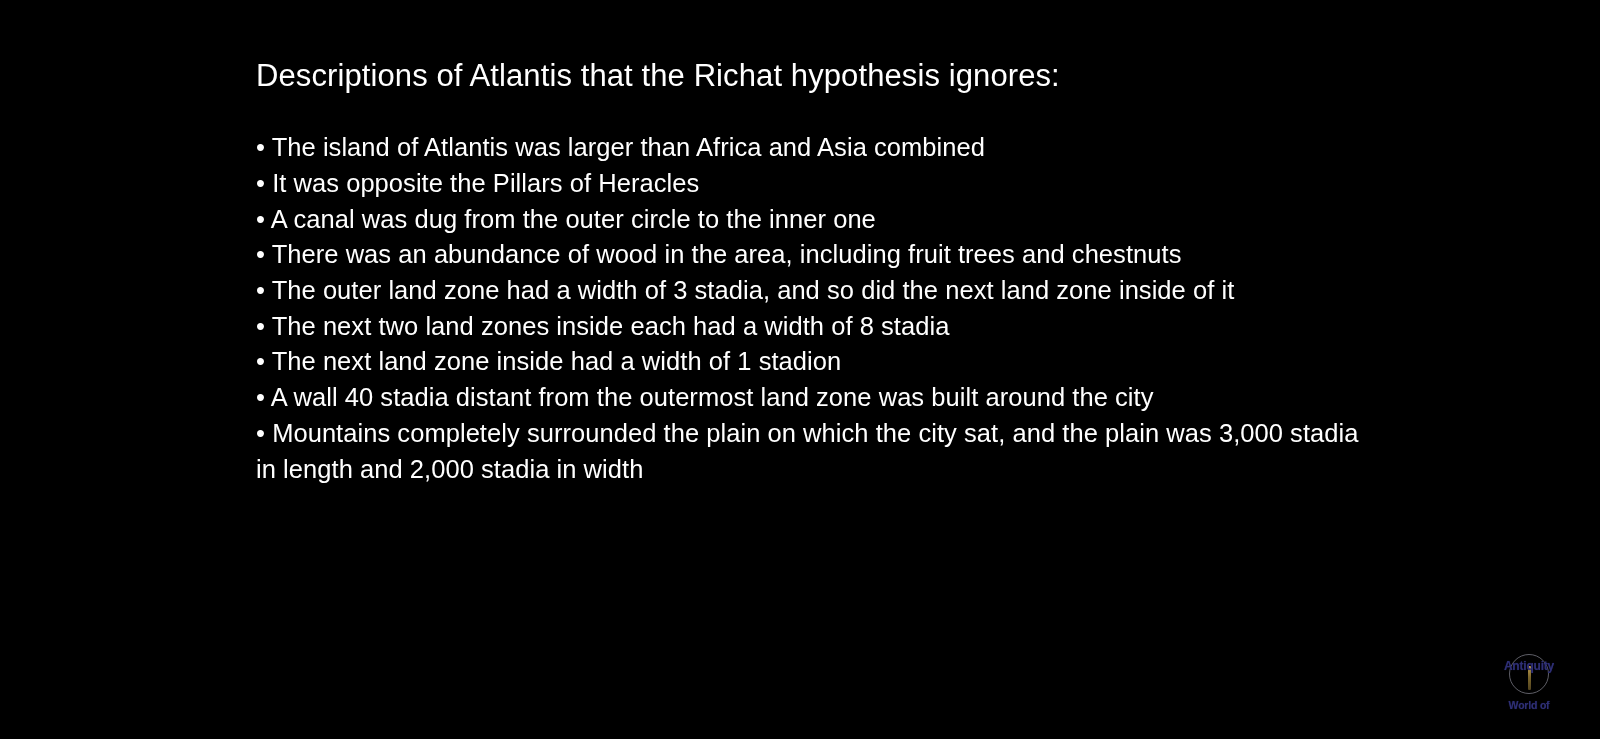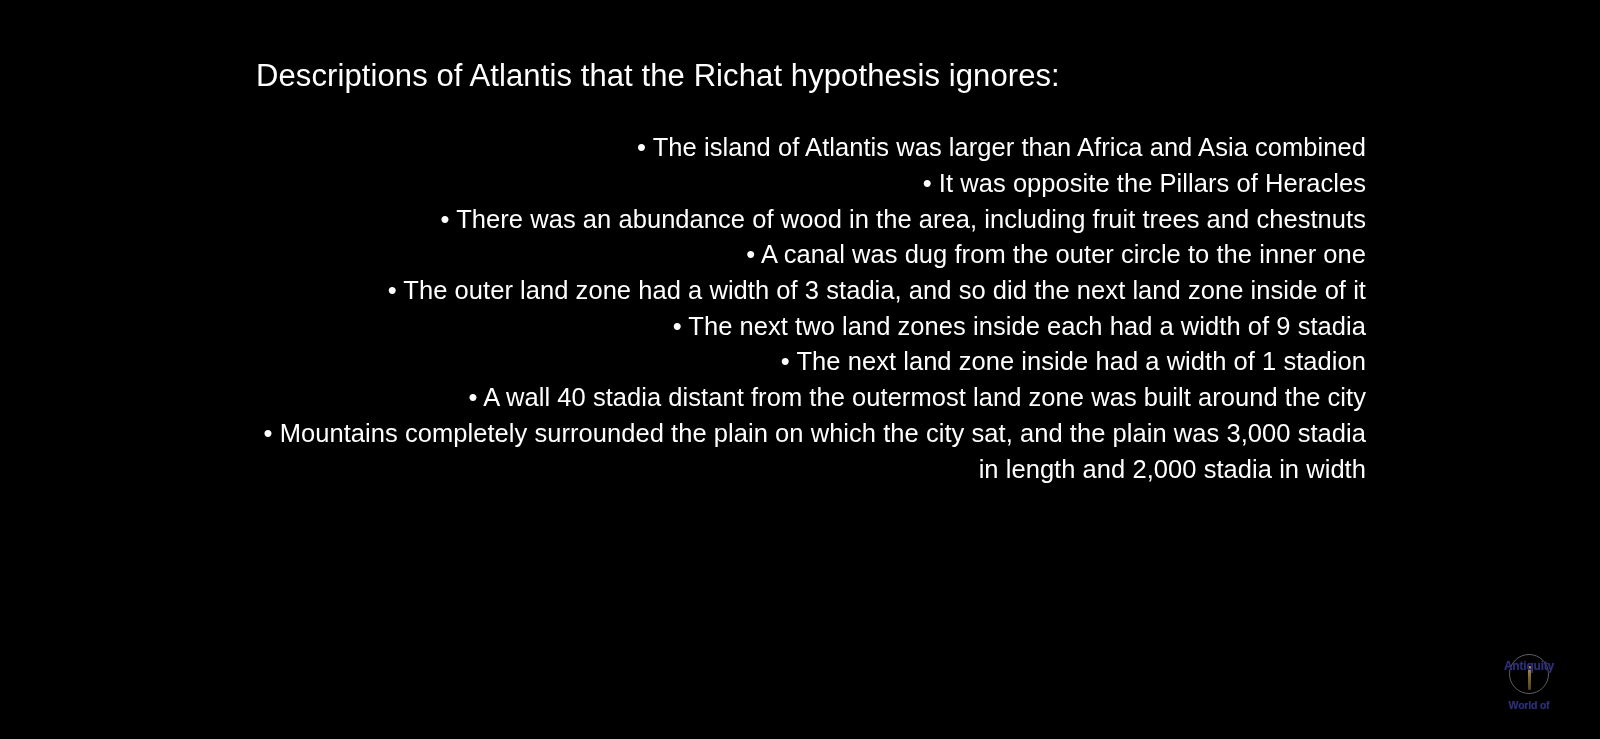--- a/index.html
+++ b/index.html
@@ -40,21 +40,20 @@
   }
   #bullet-list li {
     color: #ffffff;
     font-size: 25.5px;
     font-weight: 400;
     line-height: 35.7px;
     letter-spacing: 0.05px;
     margin: 0;
     padding: 0;
     text-indent: 0;
-    text-align: right;
   }
   #bullet-list li .bullet-dot {
     display: inline;
   }
   #bullet-list li .bullet-text {
     display: inline;
   }
 
   
   #watermark {
@@ -120,33 +119,33 @@
       <li>
         <span class="bullet-dot">• </span>
         <span class="bullet-text">The island of Atlantis was larger than Africa and Asia combined</span>
       </li>
       <li>
         <span class="bullet-dot">• </span>
         <span class="bullet-text">It was opposite the Pillars of Heracles</span>
       </li>
       <li>
         <span class="bullet-dot">• </span>
-        <span class="bullet-text">There was an abundance of wood in the area, including fruit trees and chestnuts</span>
+        <span class="bullet-text">A canal was dug from the outer circle to the inner one</span>
       </li>
       <li>
         <span class="bullet-dot">• </span>
-        <span class="bullet-text">A canal was dug from the outer circle to the inner one</span>
+        <span class="bullet-text">There was an abundance of wood in the area, including fruit trees and chestnuts</span>
       </li>
       <li>
         <span class="bullet-dot">• </span>
         <span class="bullet-text">The outer land zone had a width of 3 stadia, and so did the next land zone inside of it</span>
       </li>
       <li>
         <span class="bullet-dot">• </span>
-        <span class="bullet-text">The next two land zones inside each had a width of 9 stadia</span>
+        <span class="bullet-text">The next two land zones inside each had a width of 8 stadia</span>
       </li>
       <li>
         <span class="bullet-dot">• </span>
         <span class="bullet-text">The next land zone inside had a width of 1 stadion</span>
       </li>
       <li>
         <span class="bullet-dot">• </span>
         <span class="bullet-text">A wall 40 stadia distant from the outermost land zone was built around the city</span>
       </li>
       <li>

